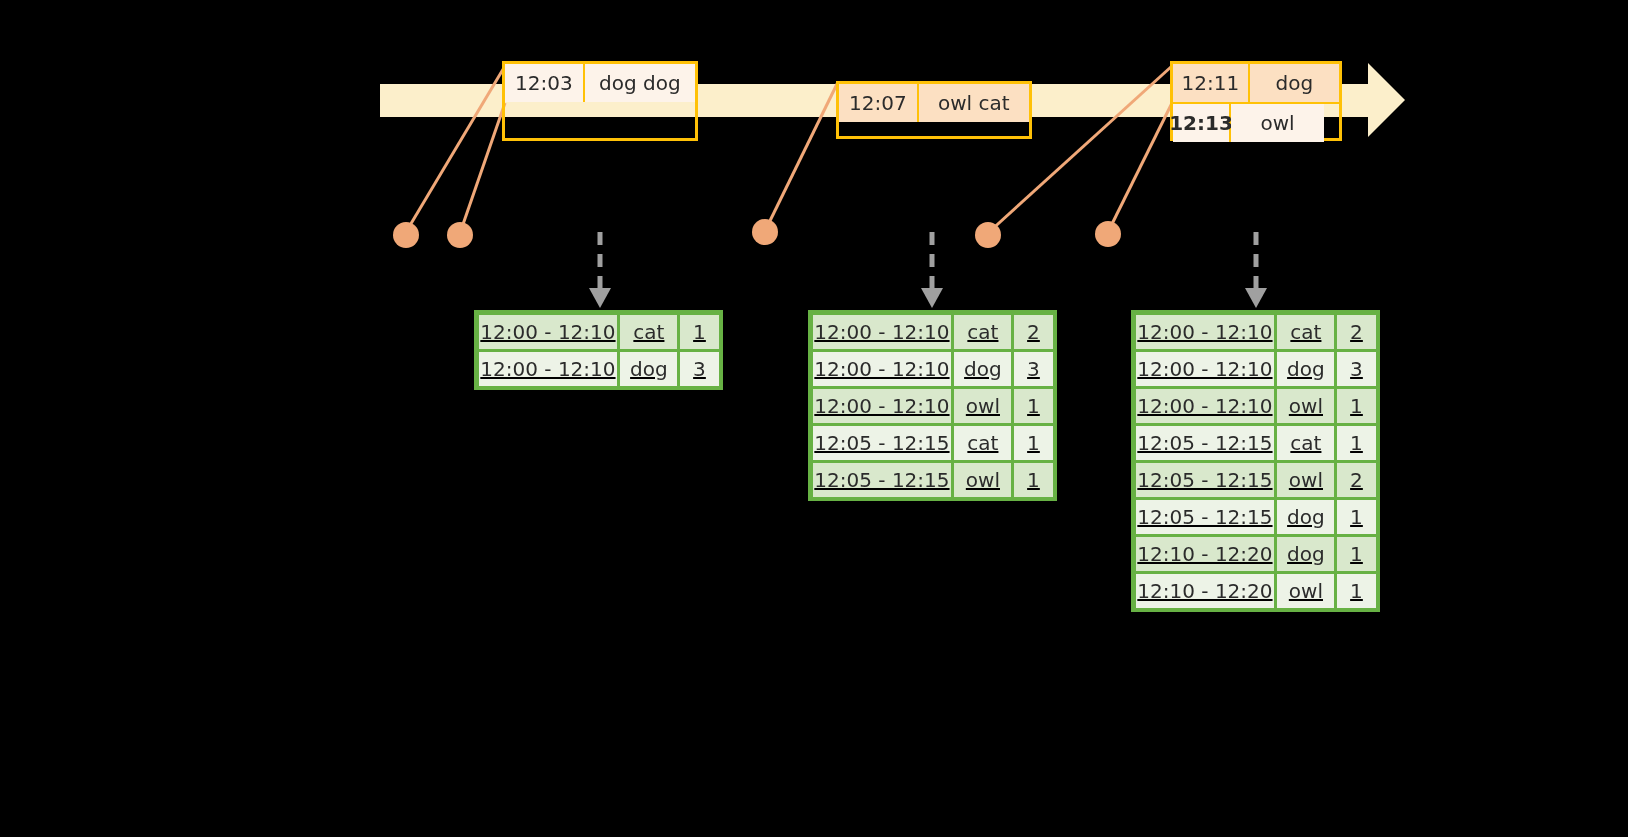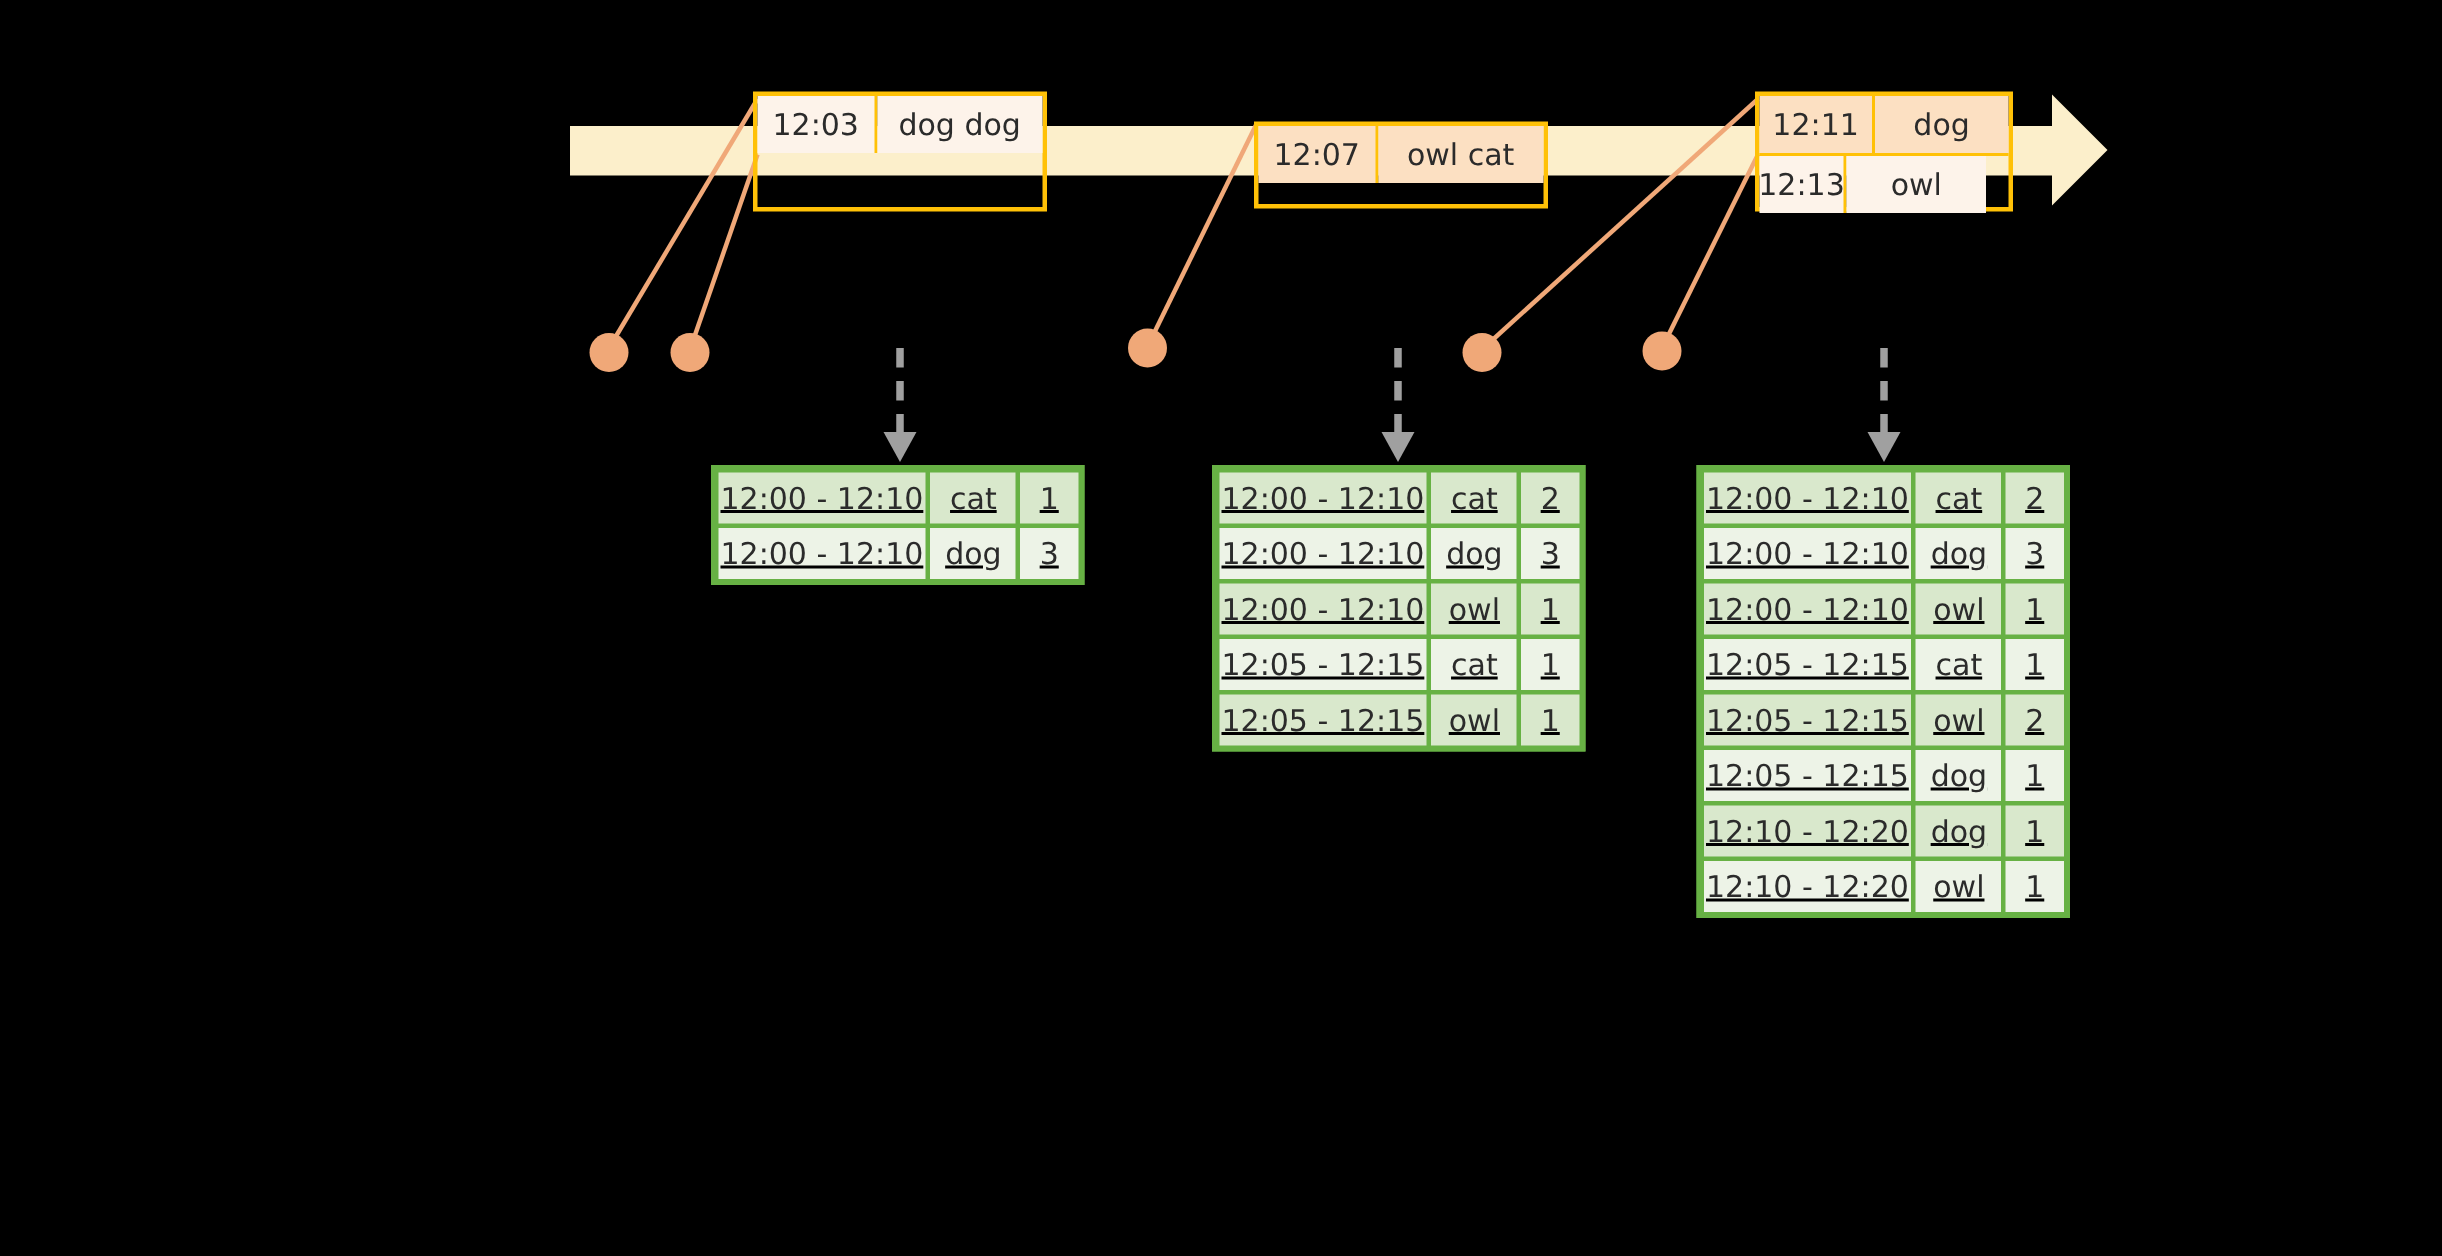--- a/index.html
+++ b/index.html
@@ -90,21 +90,21 @@
       <div class="c-text" style="width:111px;">owl cat</div>
     </div>
   </div>
 
   <div class="ebox" style="left:1170px;top:61px;width:172px;height:80px;">
     <div class="erow shade-a">
       <div class="c-time" style="width:80px;">12:11</div>
       <div class="c-text" style="width:93px;">dog</div>
     </div>
     <div class="erow shade-b">
-      <div class="c-time" style="width:58px;">12:13</div>
+      <div class="c-time" style="width:58px;font-weight:bold;">12:13</div>
       <div class="c-text" style="width:93px;">owl</div>
     </div>
   </div>
 
   <div class="rtable" id="rtable1" style="left:474px;top:310px;width:249px;">
       <div class="rrow row-a">
         <div class="rc rc-win" style="width: 146px;">12:00 - 12:10</div>
         <div class="rc rc-win" style="width: 60px;">cat</div>
         <div class="rc rc-win" style="width: 40px;">1</div>
       </div>

